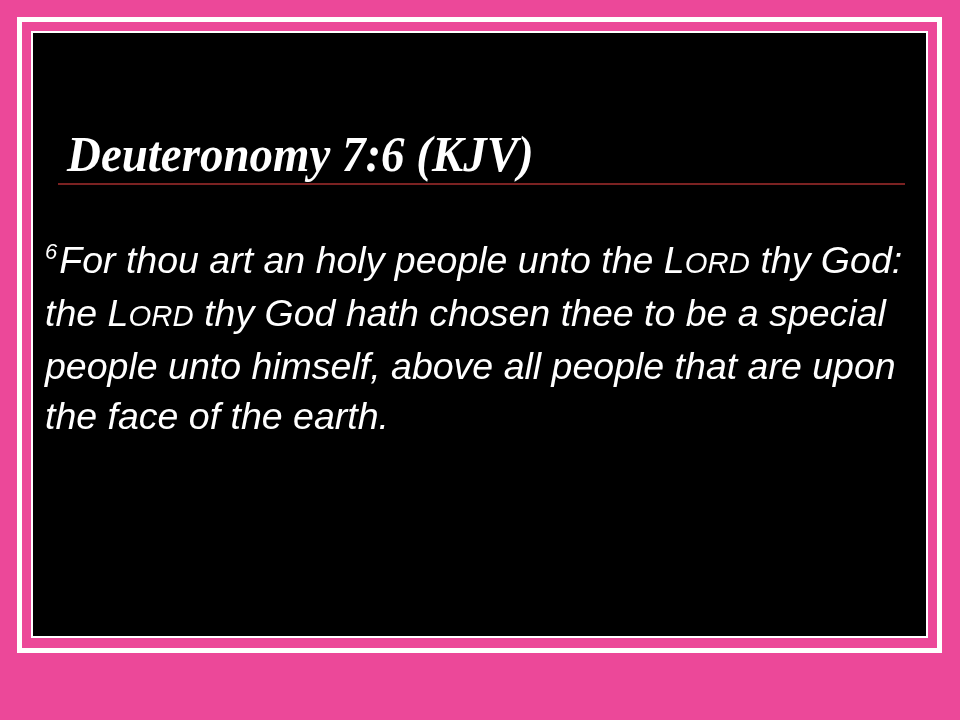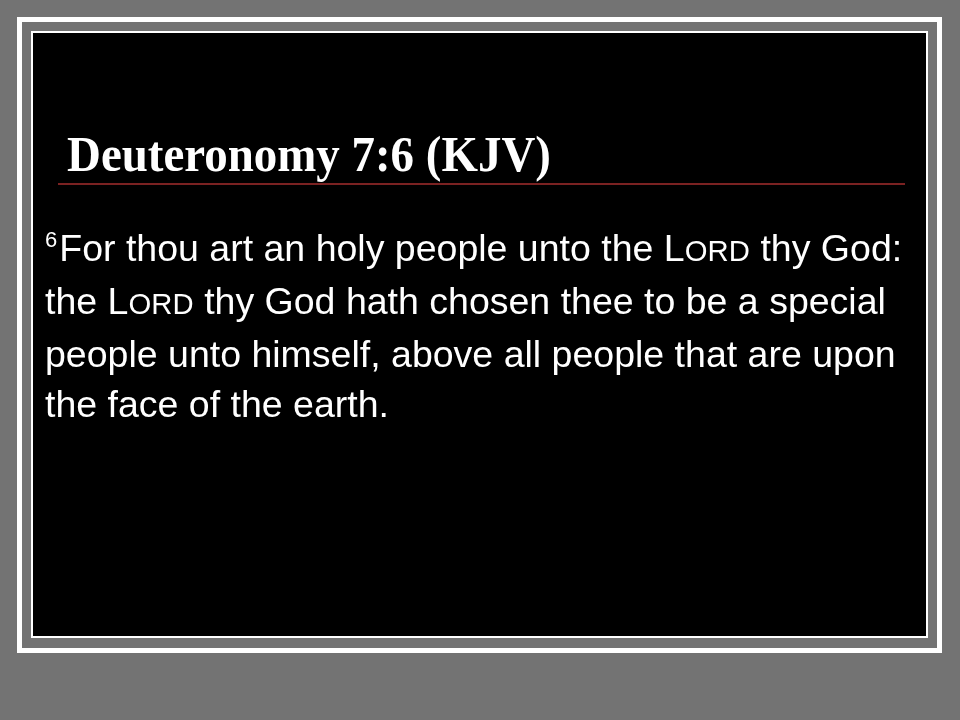--- a/index.html
+++ b/index.html
@@ -6,23 +6,24 @@
   html, body {
     margin: 0;
     padding: 0;
     background: #000000;
   }
 
   #slide {
     position: relative;
     width: 960px;
     height: 720px;
-    background: #737373;
+    background: #ec4899;
     overflow: hidden;
     font-family: "Liberation Sans", sans-serif;
+    font-style: italic;
   }
 
   
   .frame-outer {
     position: absolute;
     left: 17px;
     top: 17px;
     width: 925px;
     height: 636px;
     border: 5px solid #ffffff;
@@ -74,21 +75,21 @@
     left: 25px;
     top: 150px;
     width: 847px;
     height: 2px;
     background: #7b2222;
   }
 
   .verse-body {
     position: absolute;
     left: 12px;
-    top: 152px;
+    top: 164px;
     width: 880px;
     color: #ffffff;
     font-family: "Liberation Sans", sans-serif;
     font-size: 37.5px;
     line-height: 50px;
     font-weight: normal;
     text-align: left;
     word-spacing: 0px;
   }
 

